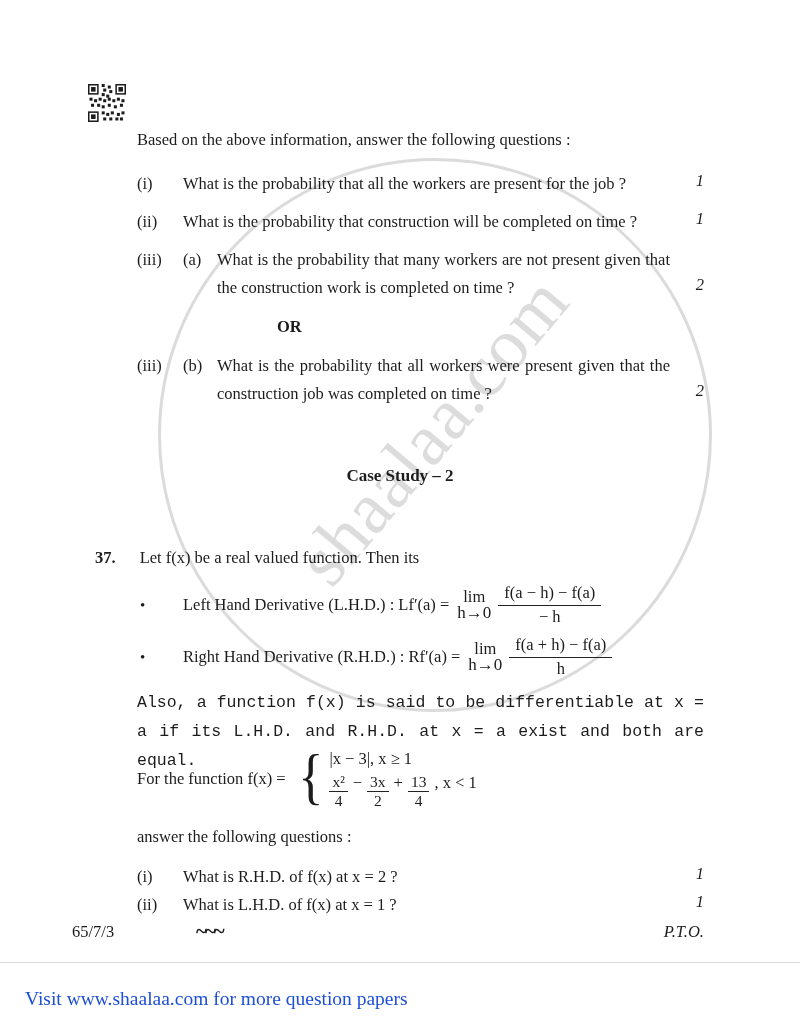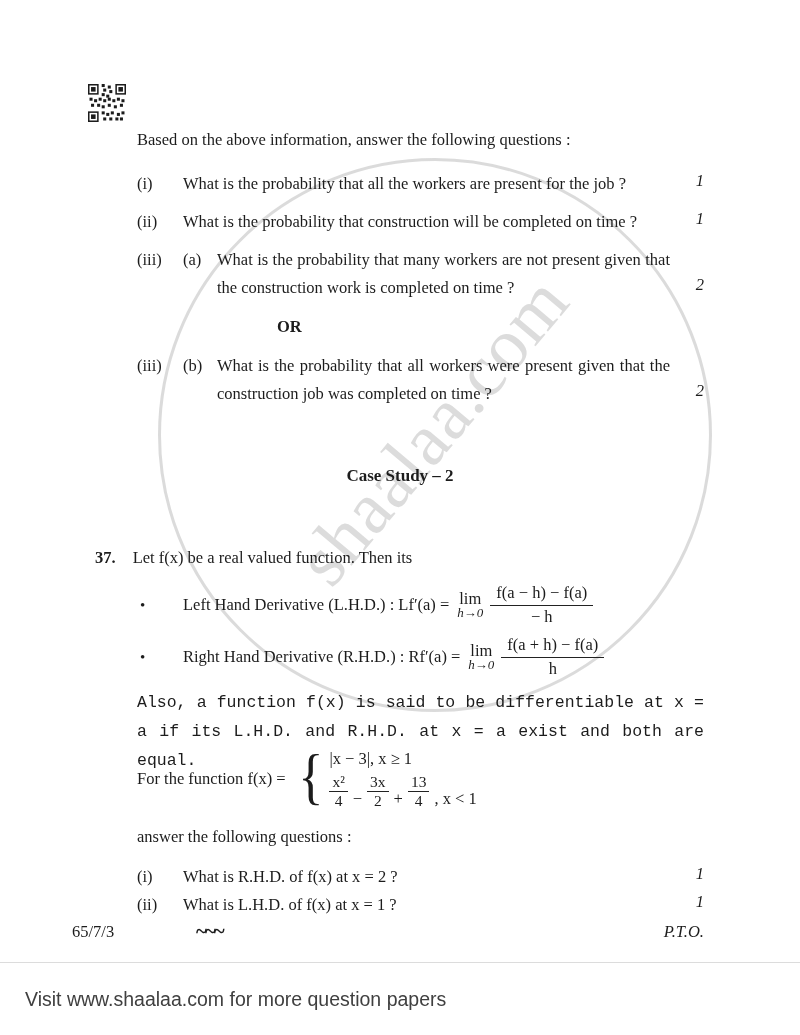--- a/index.html
+++ b/index.html
@@ -24,56 +24,56 @@
   .qsub{flex:0 0 34px;}
   .qtext{flex:1;text-align:justify;}
   .qrow.single .qtext{white-space:nowrap;}
   .qrow.wrap .qtext{padding-right:34px;}
   .qmarks{position:absolute;right:0;bottom:3px;font-style:italic;}
 
   .or{left:277px;top:317px;font-weight:bold;}
   .case-title{left:0;top:466px;width:100%;text-align:center;font-weight:bold;font-size:17px;}
 
   .q37row{left:95px;top:548px;display:flex;white-space:nowrap;}
-  .q37num{font-weight:bold;margin-right:17px;}
+  .q37num{font-weight:bold;margin-right:24px;}
 
   .bullet-row{position:absolute;left:140px;right:60px;display:flex;align-items:center;height:54px;white-space:nowrap;}
   .bullet-row.b1{top:578px;}
   .bullet-row.b2{top:630px;}
   .bullet{flex:0 0 43px;font-size:15px;}
   .mlim{display:inline-flex;flex-direction:column;align-items:center;margin:0 7px 0 8px;line-height:1.05;}
-  .mlim .limsub{font-size:13px;margin-top:-1px;font-style:italic;}
+  .mlim .limsub{font-size:17px;margin-top:-1px;}
   .mfrac{display:inline-flex;flex-direction:column;align-items:center;line-height:1.25;}
   .mfrac .num{border-bottom:1.3px solid #222;padding:0 6px 1px;}
   .mfrac .den{padding-top:1px;}
 
   .also{left:137px;top:688px;right:96px;text-align:justify;line-height:29px;font-family:Liberation Mono, monospace;}
 
   .func-row{left:137px;top:740px;display:flex;align-items:center;height:78px;white-space:nowrap;}
   .brace{font-size:62px;line-height:58px;margin:0 4px 6px 10px;transform:scaleX(0.85);}
   .cases{display:flex;flex-direction:column;gap:4px;}
-  .case2{display:inline-flex;align-items:flex-end;gap:5px;}
+  .case2{display:inline-flex;align-items:flex-start;gap:5px;}
   .sfrac{display:inline-flex;flex-direction:column;align-items:center;font-size:15.5px;line-height:1.1;}
   .sfrac .num{border-bottom:1.2px solid #222;padding:0 3px 1px;}
   .sfrac .den{padding-top:0;}
 
   .answer-intro{left:137px;top:827px;white-space:nowrap;}
   .subrow{position:absolute;left:137px;right:96px;display:flex;line-height:26px;}
   .subrow.s1{top:864px;}
   .subrow.s2{top:892px;}
 
   .footer{position:absolute;left:0;right:0;top:922px;height:28px;}
   .f-code{position:absolute;left:72px;}
   .f-squiggle{position:absolute;left:196px;top:-3px;font-size:21px;font-weight:bold;letter-spacing:-2px;}
   .f-page{position:absolute;left:0;width:100%;text-align:center;}
   .f-pto{position:absolute;right:96px;font-weight:normal;font-style:italic;}
 
   .bottom-bar{position:absolute;left:0;top:962px;width:100%;height:73px;border-top:1px solid #dcdcdc;
               display:flex;align-items:center;box-sizing:border-box;padding-left:25px;
-              font-family:Liberation Sans, sans-serif;font-size:19.5px;color:#404040;}
+              font-family:Liberation Serif, serif;font-size:19.5px;color:#1d4ed8;}
 </style>
 </head>
 <body>
 
 <div class="sheet">
 
   <div class="wm-circle"></div>
   <div class="wm-text">shaalaa.com</div>
 
   <div class="qr">

